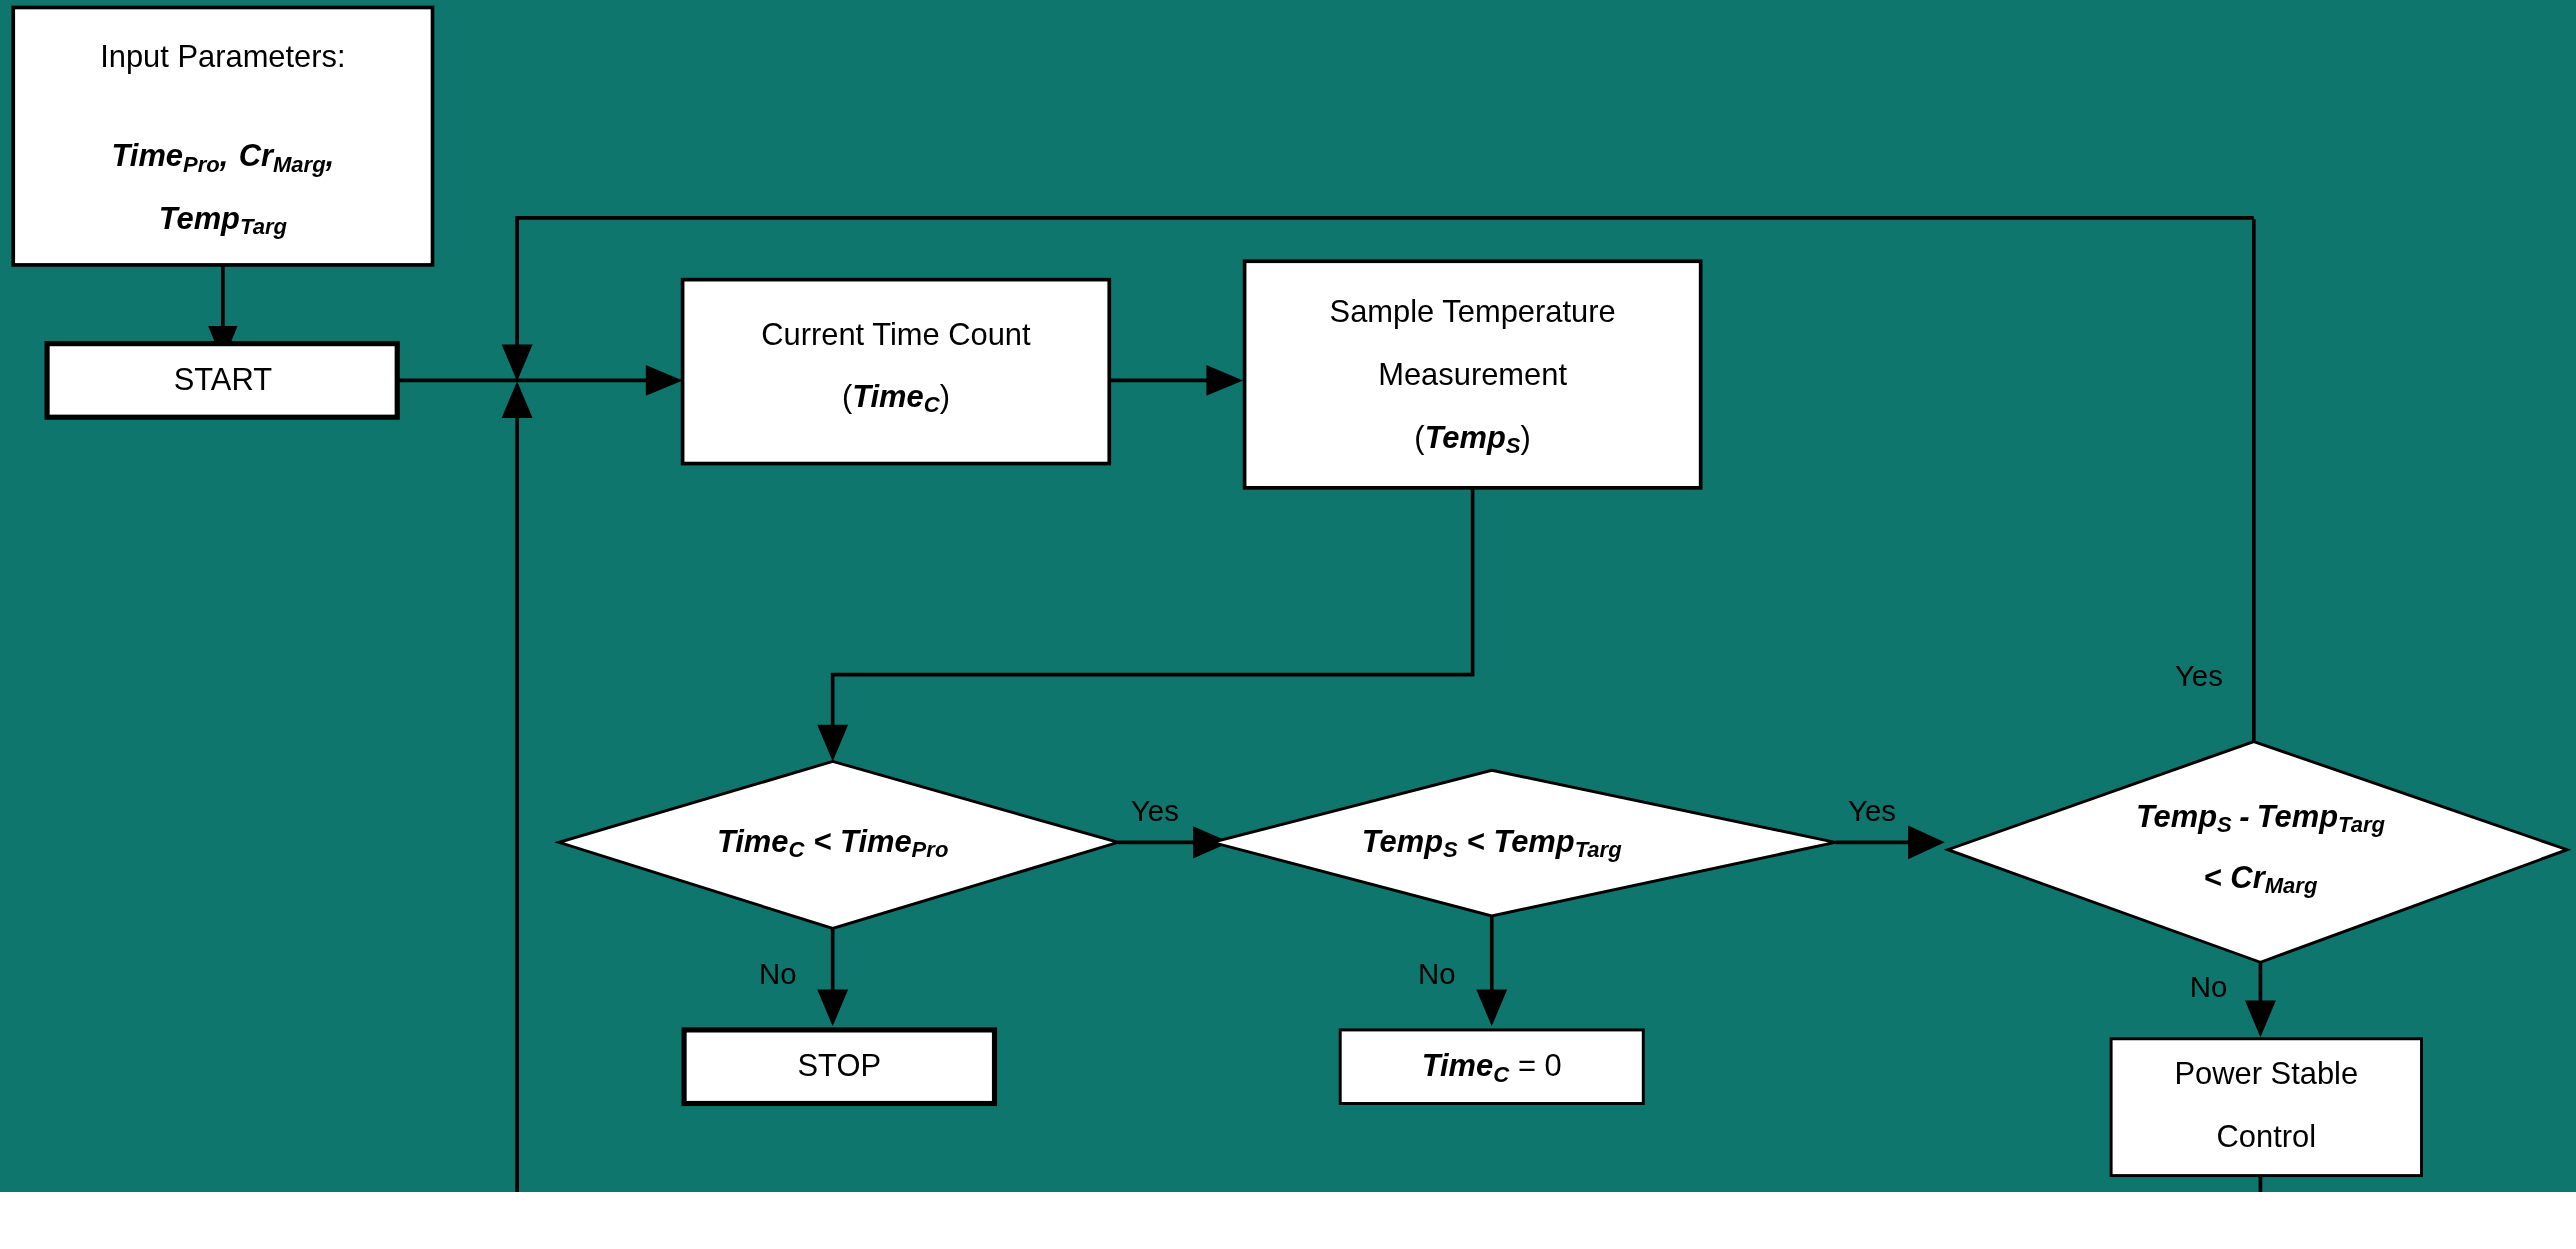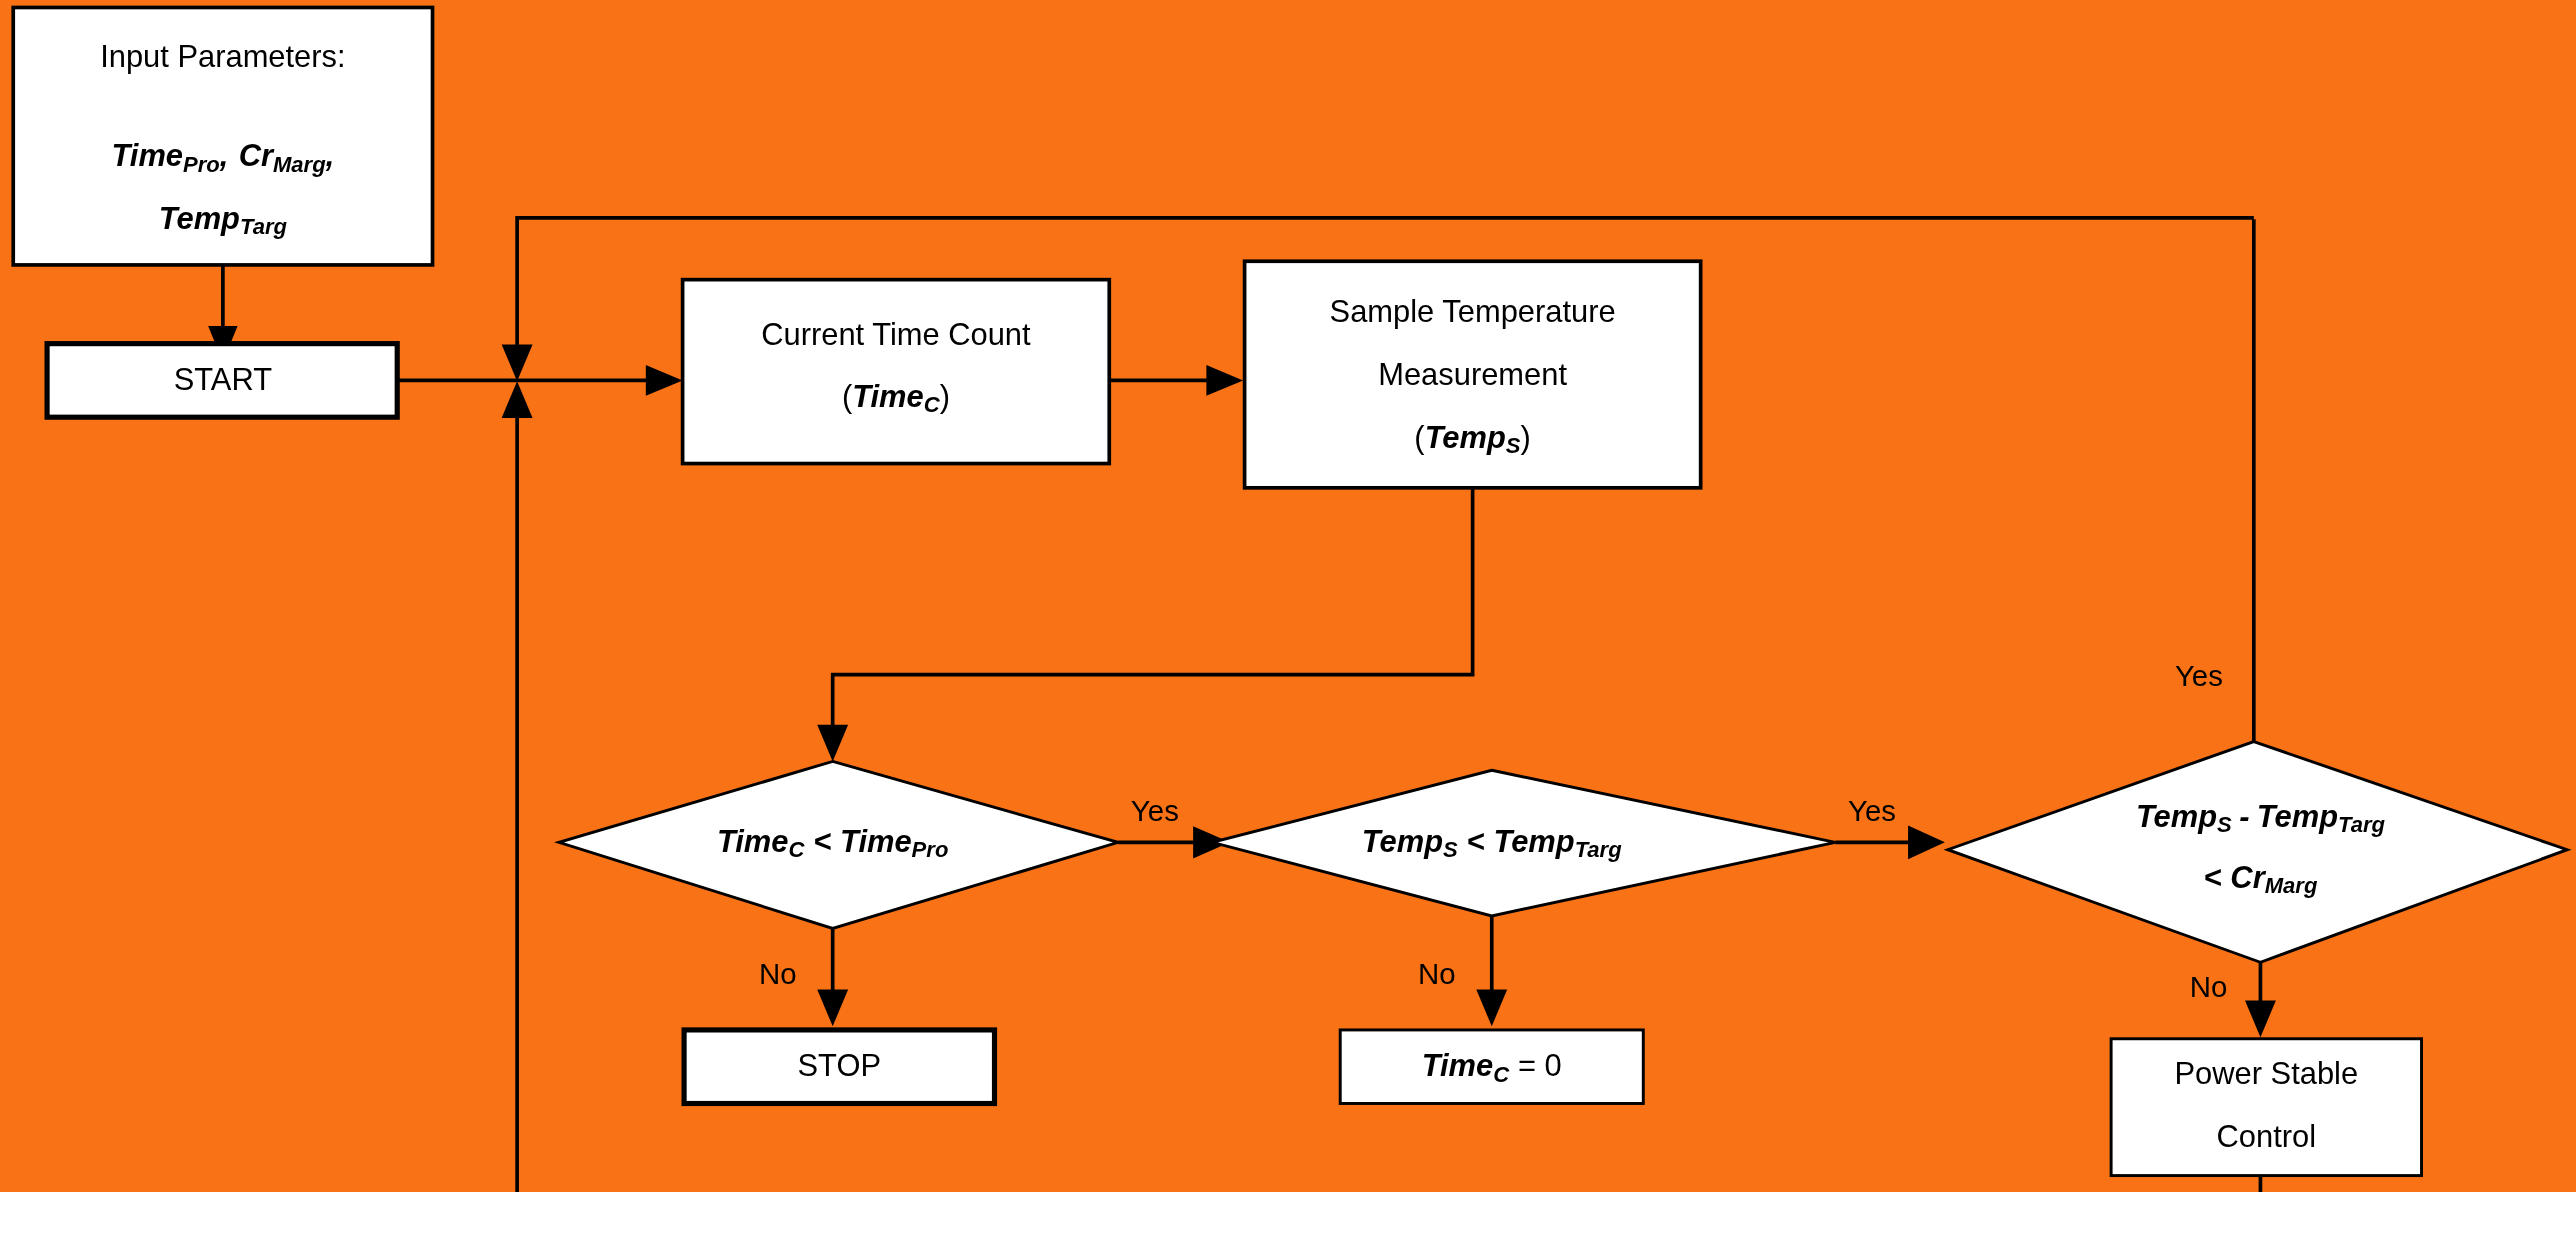--- a/index.html
+++ b/index.html
@@ -4,21 +4,21 @@
 <style>
   html, body {
     margin: 0;
     padding: 0;
     background: #ffffff;
   }
   #flowchart-root {
     position: relative;
     width: 2576px;
     height: 1192px;
-    background: #f97316;
+    background: #0f766e;
     font-family: "Liberation Sans", sans-serif;
   }
   svg.diagram {
     position: absolute;
     top: 0;
     left: 0;
     width: 2576px;
     height: 1250px;
   }
   .shape-stroke-thick { stroke: #000000; stroke-width: 7; fill: #ffffff; }

